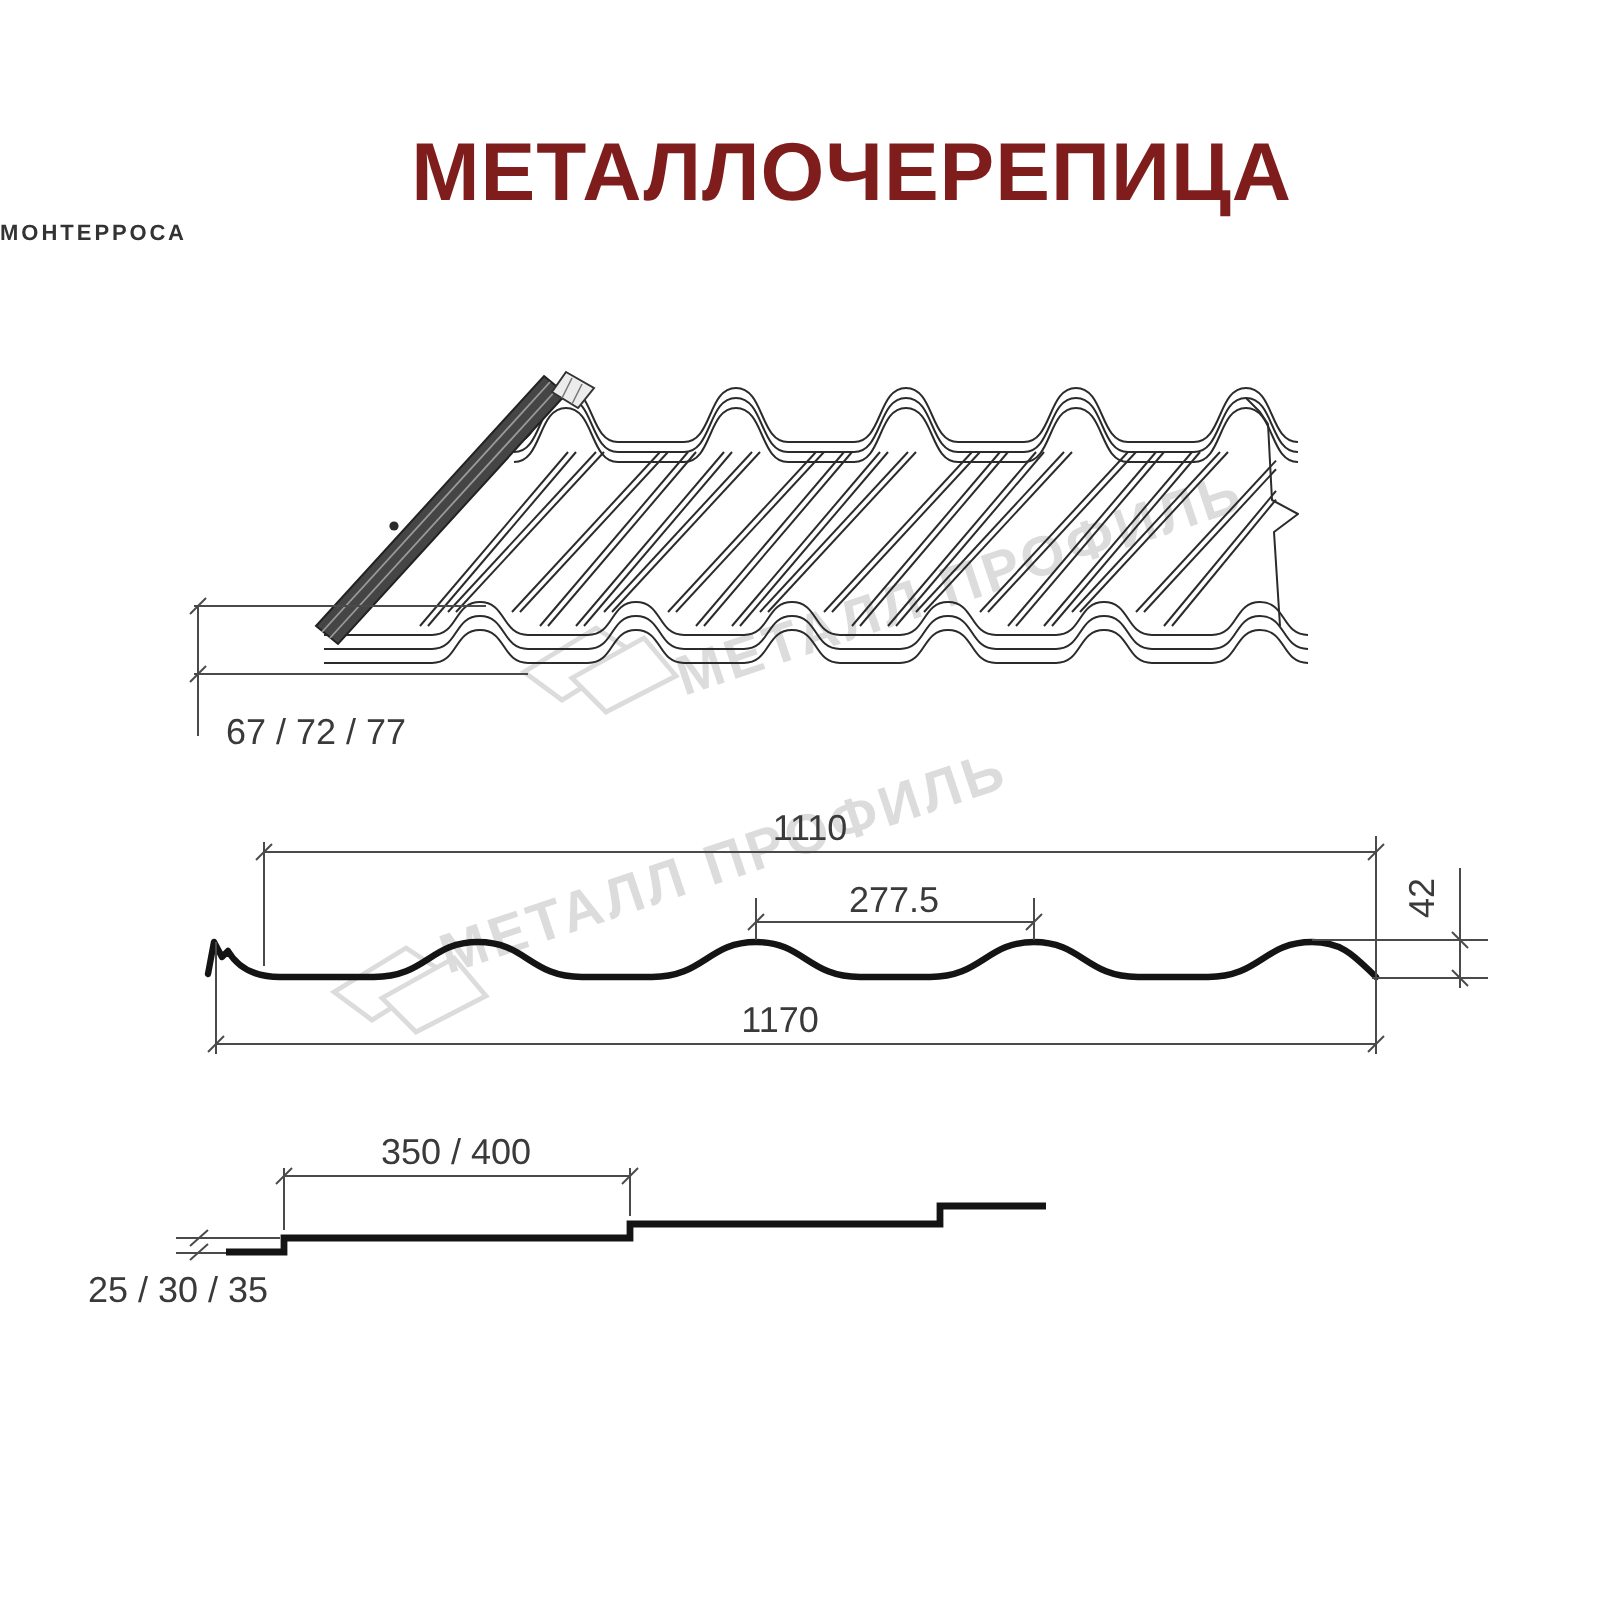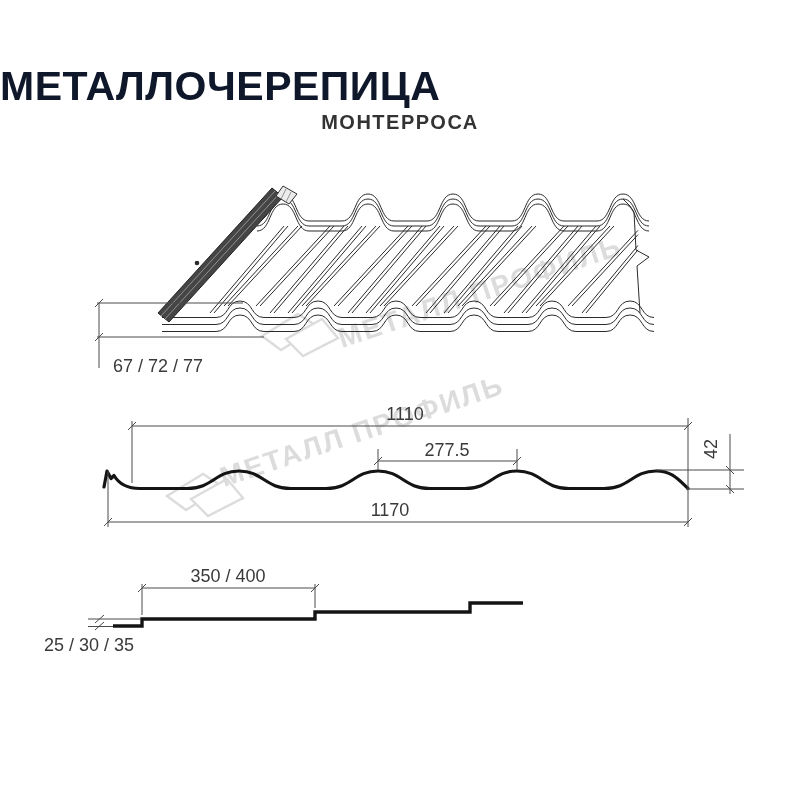--- a/index.html
+++ b/index.html
@@ -1,21 +1,21 @@
 <!DOCTYPE html>
 <html><head>
 <meta charset="utf-8">
 <style>
   html,body{margin:0;padding:0;background:#fff;}
   .stage{position:relative;width:800px;height:800px;background:#ffffff;overflow:hidden;
          font-family:"Liberation Sans", sans-serif;}
-  .title{position:absolute;top:66px;left:0;width:646px;text-align:left;
-         font-size:41px;font-weight:bold;letter-spacing:.5px;color:#0f172a;line-height:1;}
-  .subtitle{position:absolute;top:112px;left:0;width:800px;text-align:center;
-         font-size:20px;font-weight:bold;letter-spacing:1.5px;color:#333;line-height:1;}
+  .title{position:absolute;top:66px;left:0;width:646px;text-align:right;
+         font-size:41px;font-weight:bold;letter-spacing:.5px;color:#7f1d1d;line-height:1;}
+  .subtitle{position:absolute;top:112px;left:0;width:800px;
+         font-size:11px;font-weight:bold;letter-spacing:1.5px;color:#333;line-height:1;}
   svg{position:absolute;left:0;top:0;}
   .dimtxt{font-family:"Liberation Sans", sans-serif;font-size:18px;fill:#3a3a3a;}
   .wmtxt{font-family:"Liberation Sans", sans-serif;font-size:28px;font-weight:bold;
          letter-spacing:2px;fill:#dcdcdc;}
   .thin{stroke:#4a4a4a;stroke-width:1;fill:none;}
   .draw{stroke:#2b2b2b;stroke-width:1;fill:none;stroke-linejoin:round;}
   .heavy{stroke:#141414;stroke-width:3.2;fill:none;stroke-linejoin:round;stroke-linecap:round;}
   .heavystep{stroke:#141414;stroke-width:3.4;fill:none;stroke-linejoin:miter;}
   .wmshape{stroke:#dcdcdc;stroke-width:2.4;fill:#ffffff;}
 </style>

